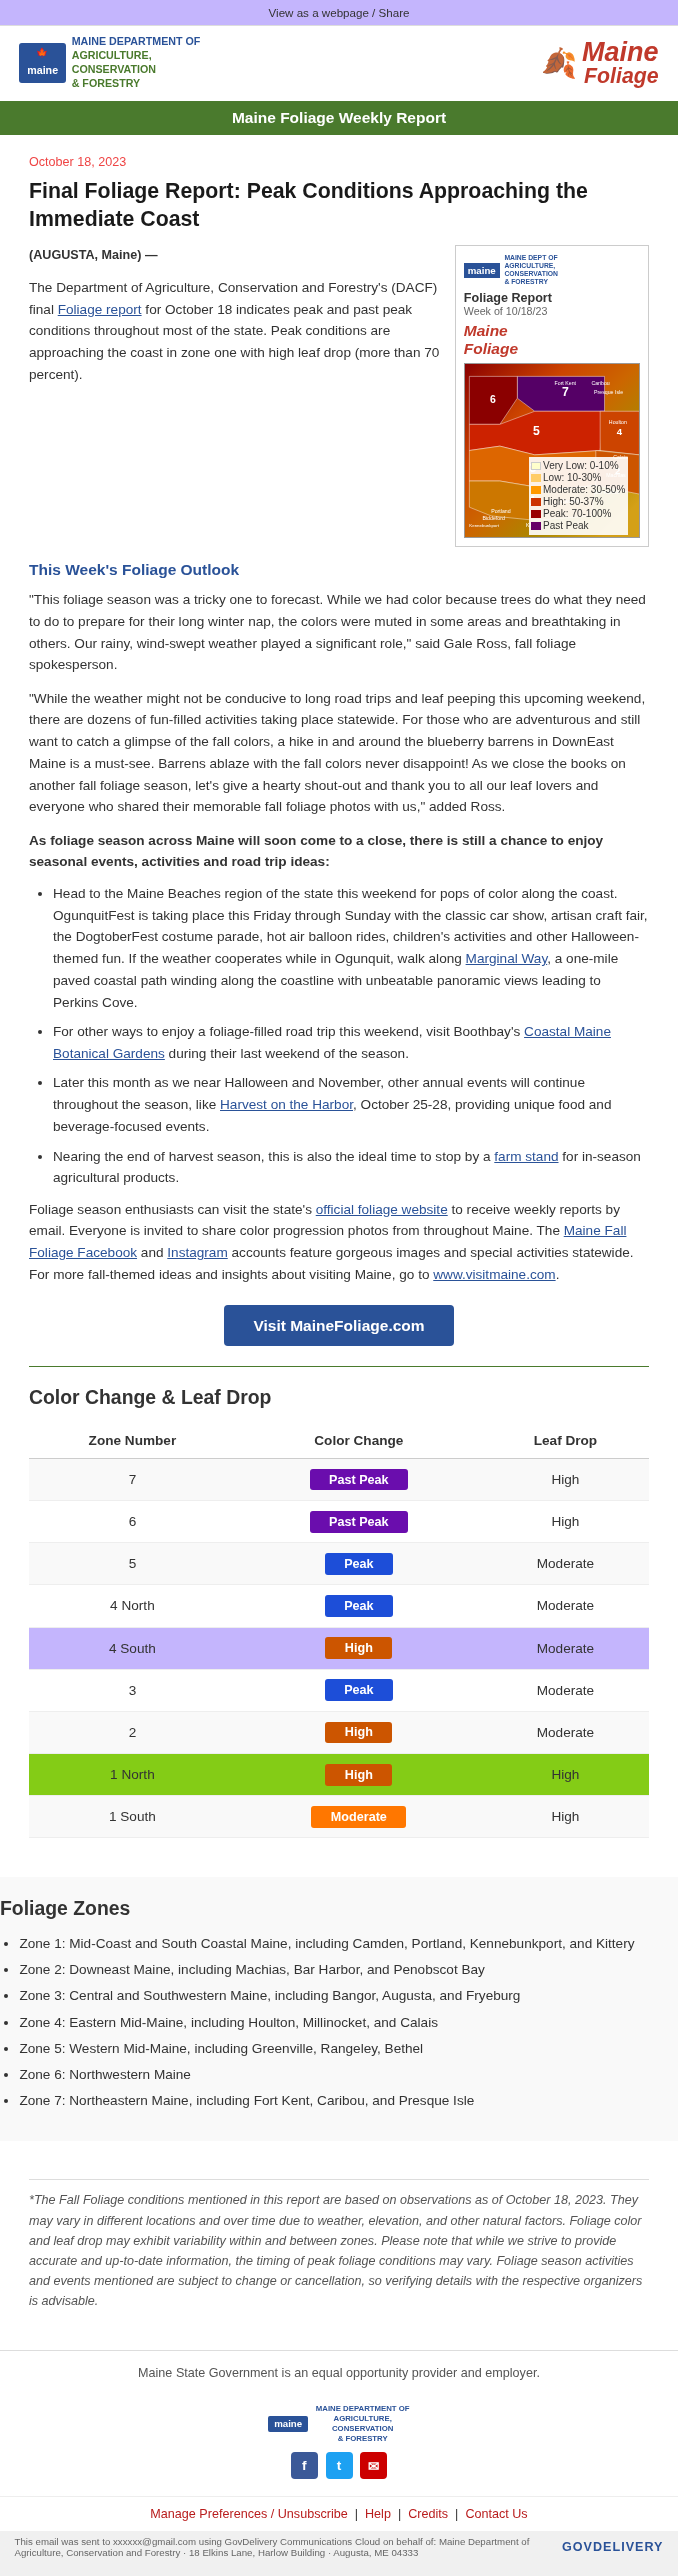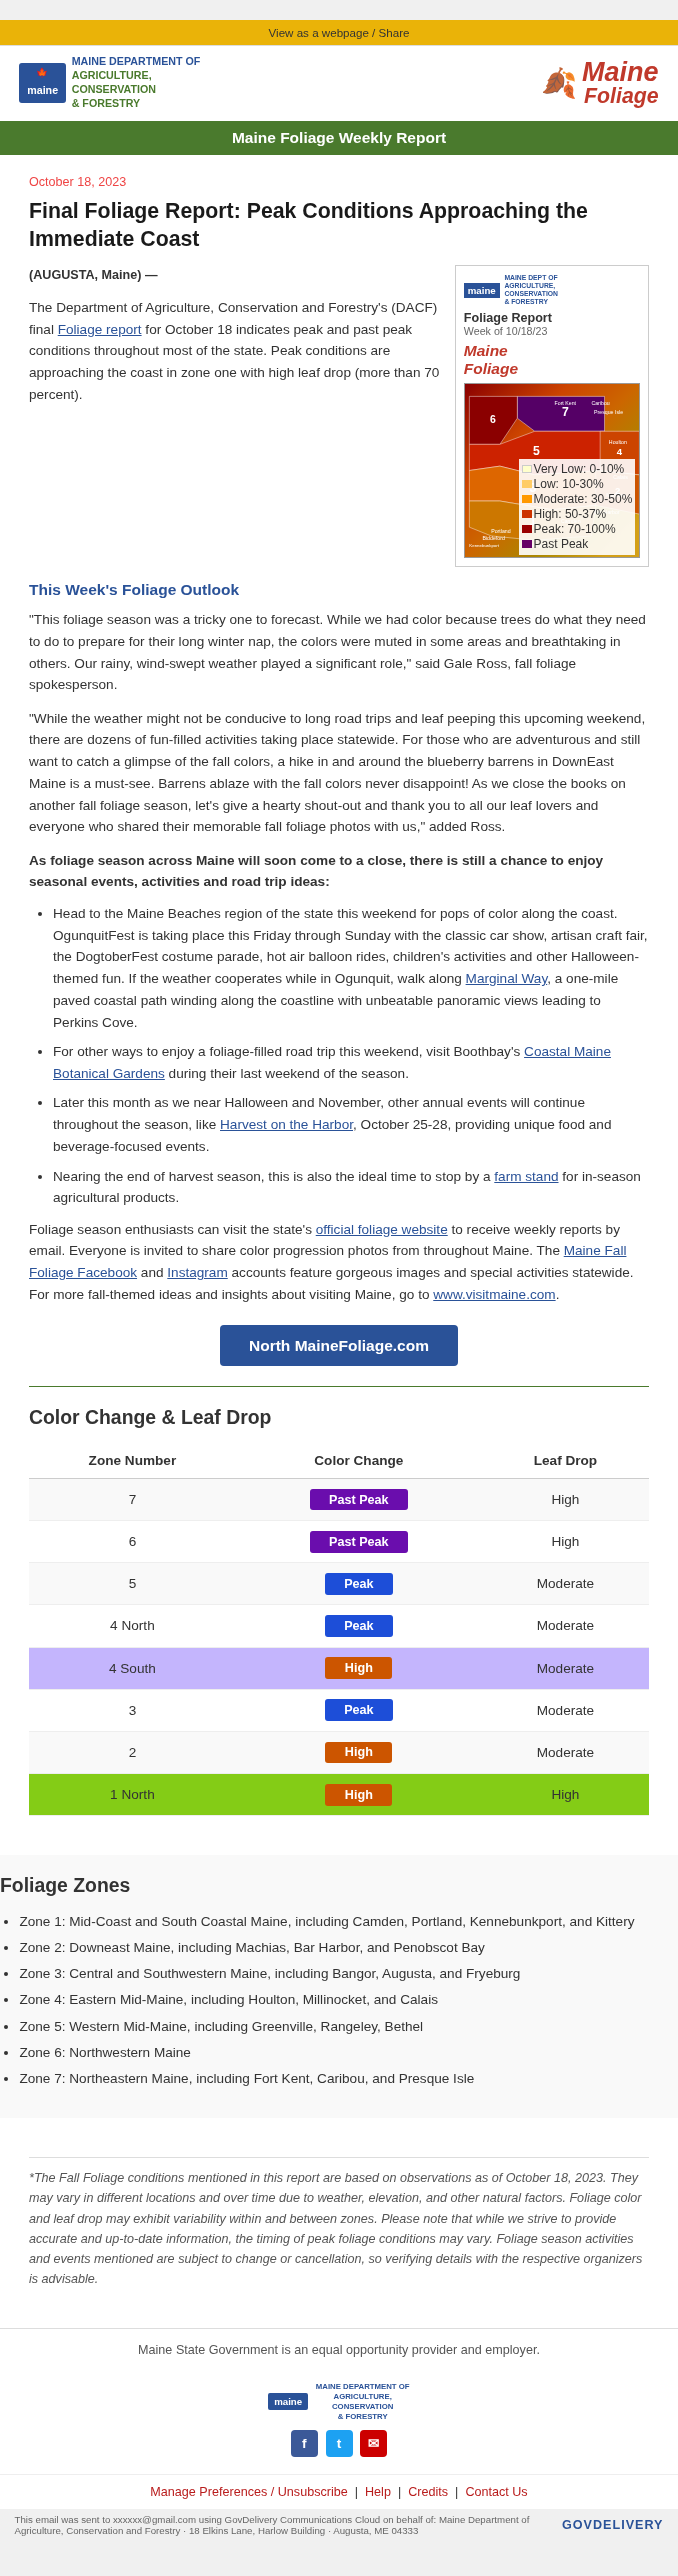--- a/index.html
+++ b/index.html
@@ -1,18 +1,18 @@
 <!DOCTYPE html>
 <html><head>
   <meta charset="utf-8">
   <style>
     * { box-sizing: border-box; margin: 0; padding: 0; }
     body { font-family: Arial, sans-serif; font-size: 13.6px; color: #333; background: #f0f0f0; }
     .email-wrapper { max-width: 679px; margin: 0 auto; background: #fff; }
-    .top-bar { background: #eab308; text-align: center; padding: 5.8px 0; font-size: 11.6px; border-bottom: 1px solid #ddd; margin-top: 20px; }
+    .top-bar { background: #c4b5fd; text-align: center; padding: 5.8px 0; font-size: 11.6px; border-bottom: 1px solid #ddd; }
     .header { background: #fff; padding: 9.7px 19.4px; display: flex; align-items: center; justify-content: space-between; border-bottom: 1.9px solid #4a7a2d; }
     .dacf-logo { display: flex; align-items: center; gap: 5.8px; }
     .dacf-logo .me-badge { background: #2a5298; color: #fff; font-weight: bold; font-size: 17.5px; padding: 3.9px 7.8px; border-radius: 2.9px; }
     .dacf-text { font-size: 10.7px; font-weight: bold; color: #2a5298; line-height: 1.3; text-transform: uppercase; }
     .maine-foliage-logo { text-align: right; }
     .foliage-logo-text { font-size: 27px; font-weight: bold; color: #c0392b; font-style: italic; line-height: 1; }
     .report-title-bar { background: #4a7a2d; color: #fff; text-align: center; padding: 7.8px; font-size: 15.5px; font-weight: bold; }
     .main-content { padding: 19.4px 29px; background: #fff; }
     .date-line { color: #ef4444; font-size: 12.6px; margin-bottom: 9.7px; }
     .article-title { font-size: 21.3px; font-weight: bold; color: #1a1a1a; margin-bottom: 11.6px; line-height: 1.3; }
@@ -21,21 +21,21 @@
     .intro-text { flex: 1; font-size: 13.6px; line-height: 1.6; color: #333; }
     .foliage-report-box { width: 194px; flex-shrink: 0; }
     .report-box-inner { border: 1.9px solid #ccc; padding: 7.8px; font-size: 10.7px; }
     .report-box-header { display: flex; align-items: center; gap: 4.8px; margin-bottom: 4.8px; }
     .report-box-header .mini-me { background: #2a5298; color: #fff; font-weight: bold; font-size: 9.7px; padding: 1.9px 3.9px; }
     .report-box-header .mini-dacf { font-size: 7.8px; color: #2a5298; font-weight: bold; }
     .report-box-title { font-weight: bold; font-size: 12.6px; color: #333; }
     .report-box-week { font-size: 10.7px; color: #666; margin-bottom: 4.8px; }
     .maine-foliage-small { font-size: 15.5px; font-weight: bold; color: #c0392b; font-style: italic; }
     .map-container { position: relative; width: 100%; height: 175px; background: linear-gradient(135deg, #8B0000 0%, #cc4400 30%, #cc6600 50%, #aa8800 70%, #d4a017 90%); border: 1px solid #999; margin-top: 4.8px; overflow: hidden; }
-    .map-legend { position: absolute; right: 4px; bottom: 1.9px; background: rgba(255,255,255,0.9); padding: 2.9px; font-size: 12px; }
+    .map-legend { position: absolute; right: 11px; bottom: 1.9px; background: rgba(255,255,255,0.9); padding: 2.9px; font-size: 10px; }
     .legend-item { display: flex; align-items: center; gap: 1.9px; margin-bottom: 1px; }
     .legend-color { width: 9.7px; height: 7.8px; display: inline-block; }
     .intro-link { color: #2a5298; text-decoration: underline; }
     p { margin-bottom: 11.6px; font-size: 13.6px; line-height: 1.6; }
     .outlook-title { font-size: 15.5px; font-weight: bold; color: #2a5298; margin: 14.5px 0 9.7px 0; }
     ul { margin: 9.7px 0 9.7px 24px; }
     ul li { margin-bottom: 7.8px; font-size: 13.6px; line-height: 1.6; }
     .bold-para { font-weight: bold; font-size: 13.6px; line-height: 1.6; margin-bottom: 9.7px; }
     .cta-section { text-align: center; margin: 19.4px 0; }
     .cta-button { background: #2a5298; color: #fff; padding: 11.6px 29px; font-size: 15.5px; font-weight: bold; border: none; border-radius: 3.9px; cursor: pointer; text-decoration: none; display: inline-block; }
@@ -219,21 +219,21 @@
       <li>
         Nearing the end of harvest season, this is also the ideal time to stop by a <a href="#" class="intro-link">farm stand</a> for in-season agricultural products.
       </li>
     </ul>
 
     <p>
       Foliage season enthusiasts can visit the state's <a href="#" class="intro-link">official foliage website</a> to receive weekly reports by email. Everyone is invited to share color progression photos from throughout Maine. The <a href="#" class="intro-link">Maine Fall Foliage Facebook</a> and <a href="#" class="intro-link">Instagram</a> accounts feature gorgeous images and special activities statewide. For more fall-themed ideas and insights about visiting Maine, go to <a href="#" class="intro-link">www.visitmaine.com</a>.
     </p>
 
     <div class="cta-section">
-      <a href="#" class="cta-button">North MaineFoliage.com</a>
+      <a href="#" class="cta-button">Visit MaineFoliage.com</a>
     </div>
 
     <div class="section-divider"></div>
 
     <h2 class="color-table-title">Color Change &amp; Leaf Drop</h2>
 
     <table>
       <thead>
         <tr>
           <th>Zone Number</th>
@@ -275,20 +275,25 @@
           <tr style="background: rgb(249, 249, 249);">
             <td class="td-zone">2</td>
             <td style="text-align: center;"><span class="color-badge high-orange">High</span></td>
             <td>Moderate</td>
           </tr>
           <tr style="background: #84cc16;">
             <td class="td-zone">1 North</td>
             <td style="text-align: center;"><span class="color-badge high-orange">High</span></td>
             <td>High</td>
           </tr>
+          <tr style="background: rgb(249, 249, 249);">
+            <td class="td-zone">1 South</td>
+            <td style="text-align: center;"><span class="color-badge moderate-orange">Moderate</span></td>
+            <td>High</td>
+          </tr>
         </tbody>
     </table>
 
   </div>
 
   <div class="foliage-zones-section">
     <h2 class="foliage-zones-title">Foliage Zones</h2>
     <ul id="foliage-zones-list">
     <li>Zone 1: Mid-Coast and South Coastal Maine, including Camden, Portland, Kennebunkport, and Kittery</li>
         <li>Zone 2: Downeast Maine, including Machias, Bar Harbor, and Penobscot Bay</li>

